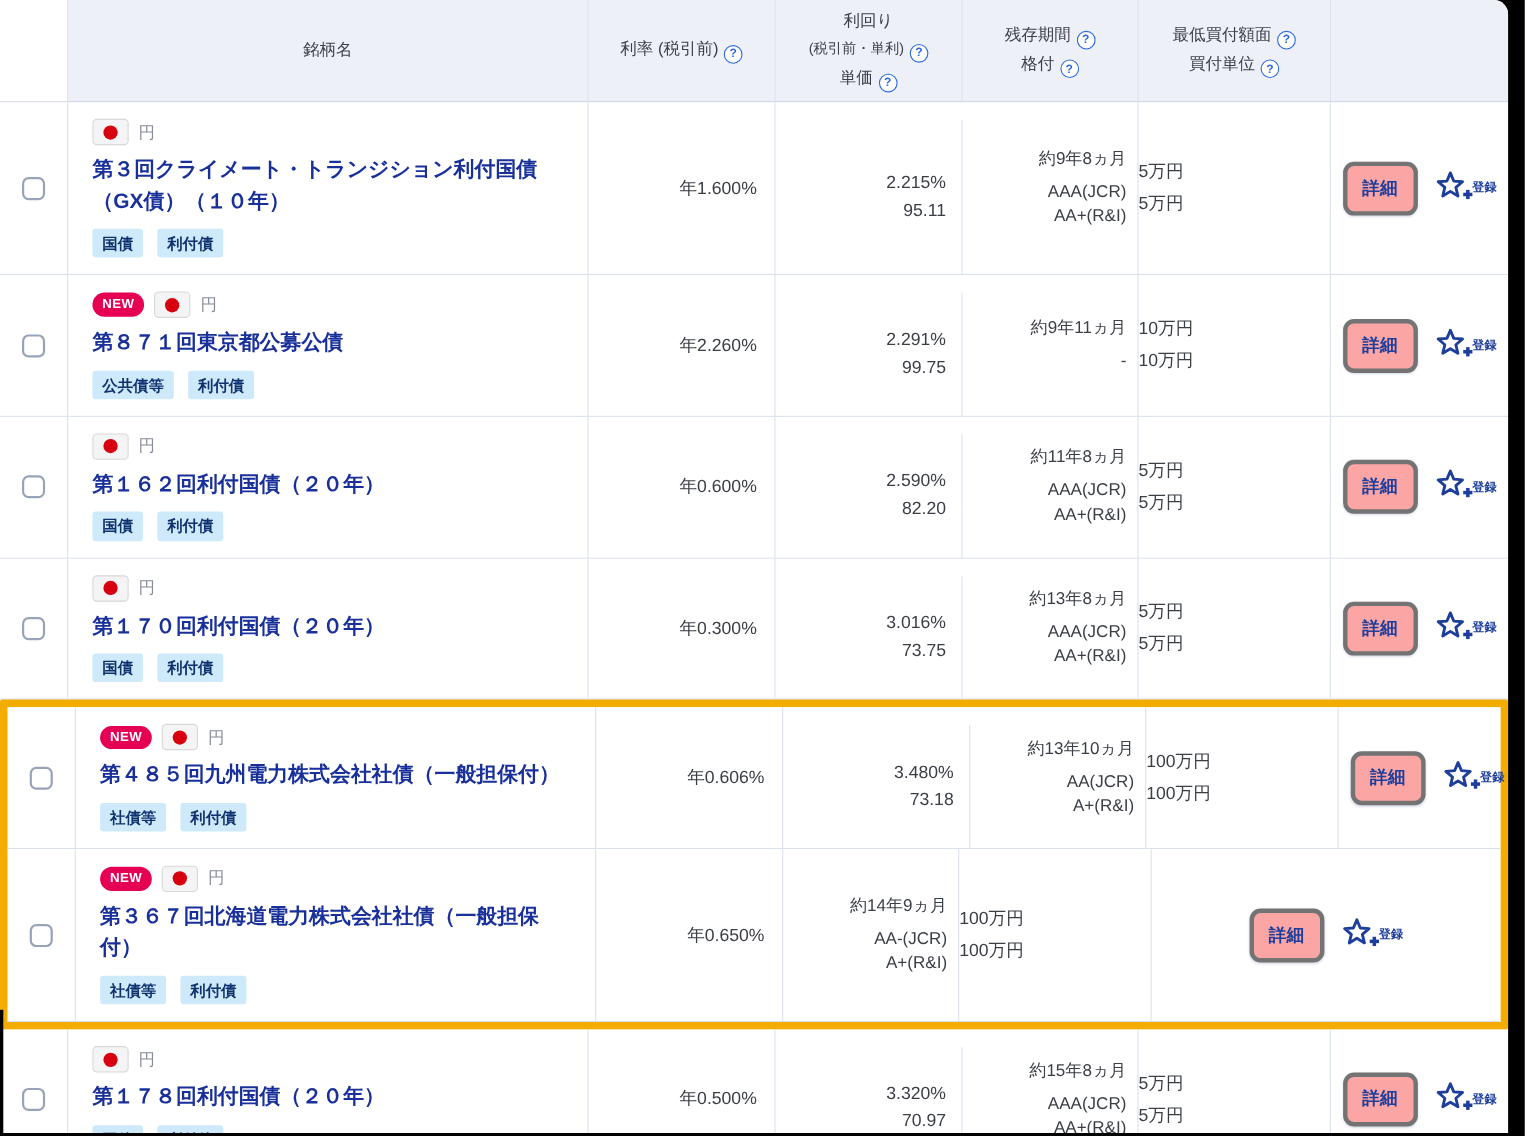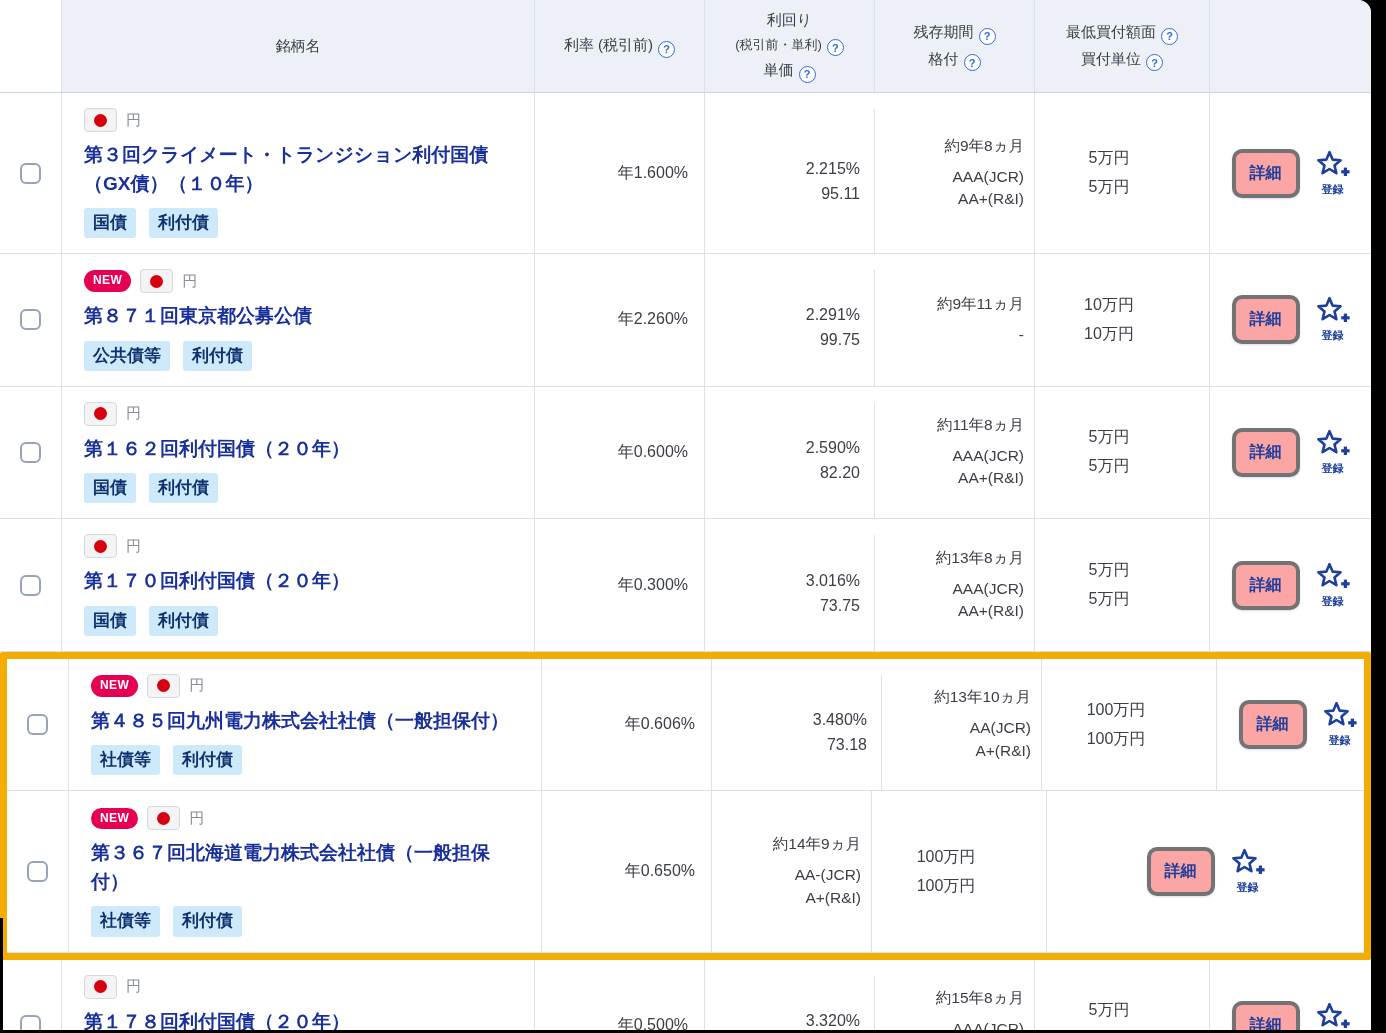--- a/index.html
+++ b/index.html
@@ -78,46 +78,46 @@
   }
   .jpy-flag .dot { width:13px; height:13px; border-radius:50%; background:#d7000f; }
   .currency-label { font-size:15px; color:#878d98; }
   .bond-name {
     display:block; font-size:19px; font-weight:700; color:#19309a;
     line-height:1.5; margin-bottom:10px; text-decoration:none; cursor:pointer;
     word-break:normal; line-break:strict;
   }
   .tag-list { display:flex; gap:13px; }
   .tag {
-    background:#cde9fa; color:#0f316e; font-size:17px; font-weight:700;
+    background:#cde9fa; color:#0f316e; font-size:14px; font-weight:700;
     padding:4px 9px; border-radius:3px; line-height:1.3; white-space:nowrap;
   }
 
   .cell-rate { justify-content:flex-end; padding-right:16px; font-size:16px; color:#3a3e45; }
   .cell-yield { justify-content:flex-end; padding-right:14px;margin-top:16px; }
   .yield-inner { text-align:right; font-size:16px; color:#3a3e45; }
   .yield-inner .line1 { margin-bottom:7px; }
   .cell-period { justify-content:flex-end; padding-right:10px; }
   .period-inner { text-align:right; font-size:15.5px; color:#3a3e45; }
   .period-val { margin-bottom:9px; }
   .rating { line-height:1.45; }
-  .cell-min { justify-content:center; padding-right:26px; }
+  .cell-min { justify-content:flex-start; padding-right:26px; }
   .min-inner { text-align:right; font-size:16px; color:#3a3e45; }
   .min-inner .line1 { margin-bottom:8px; }
 
   .cell-actions { justify-content:center; gap:16px; }
   .detail-btn {
     background:#fca5a5; border:4px solid #737373; color:#1d3e9b;
     border-radius:10px; font-size:16px; font-weight:700;
     font-family:inherit; padding:10px 14px; cursor:pointer;
     box-shadow:0 1px 2px rgba(40,60,120,.18); white-space:nowrap;
   }
   .register-btn {
     background:none; border:none; cursor:pointer;
-    display:flex; flex-direction:column; align-items:center; gap:0;
+    display:flex; align-items:center; gap:0;
     color:#1d3e9b; font-family:inherit;
   }
   .register-label { font-size:11px; font-weight:700; color:#1d3e9b; margin-top:-1px; }
 
   
   .hl-group { border:7px solid #f3ad00; border-radius:2px; }
   .hl-group .row:last-child { border-bottom:1px solid #d9dfec; }
 </style>
 </head>
 <body>

